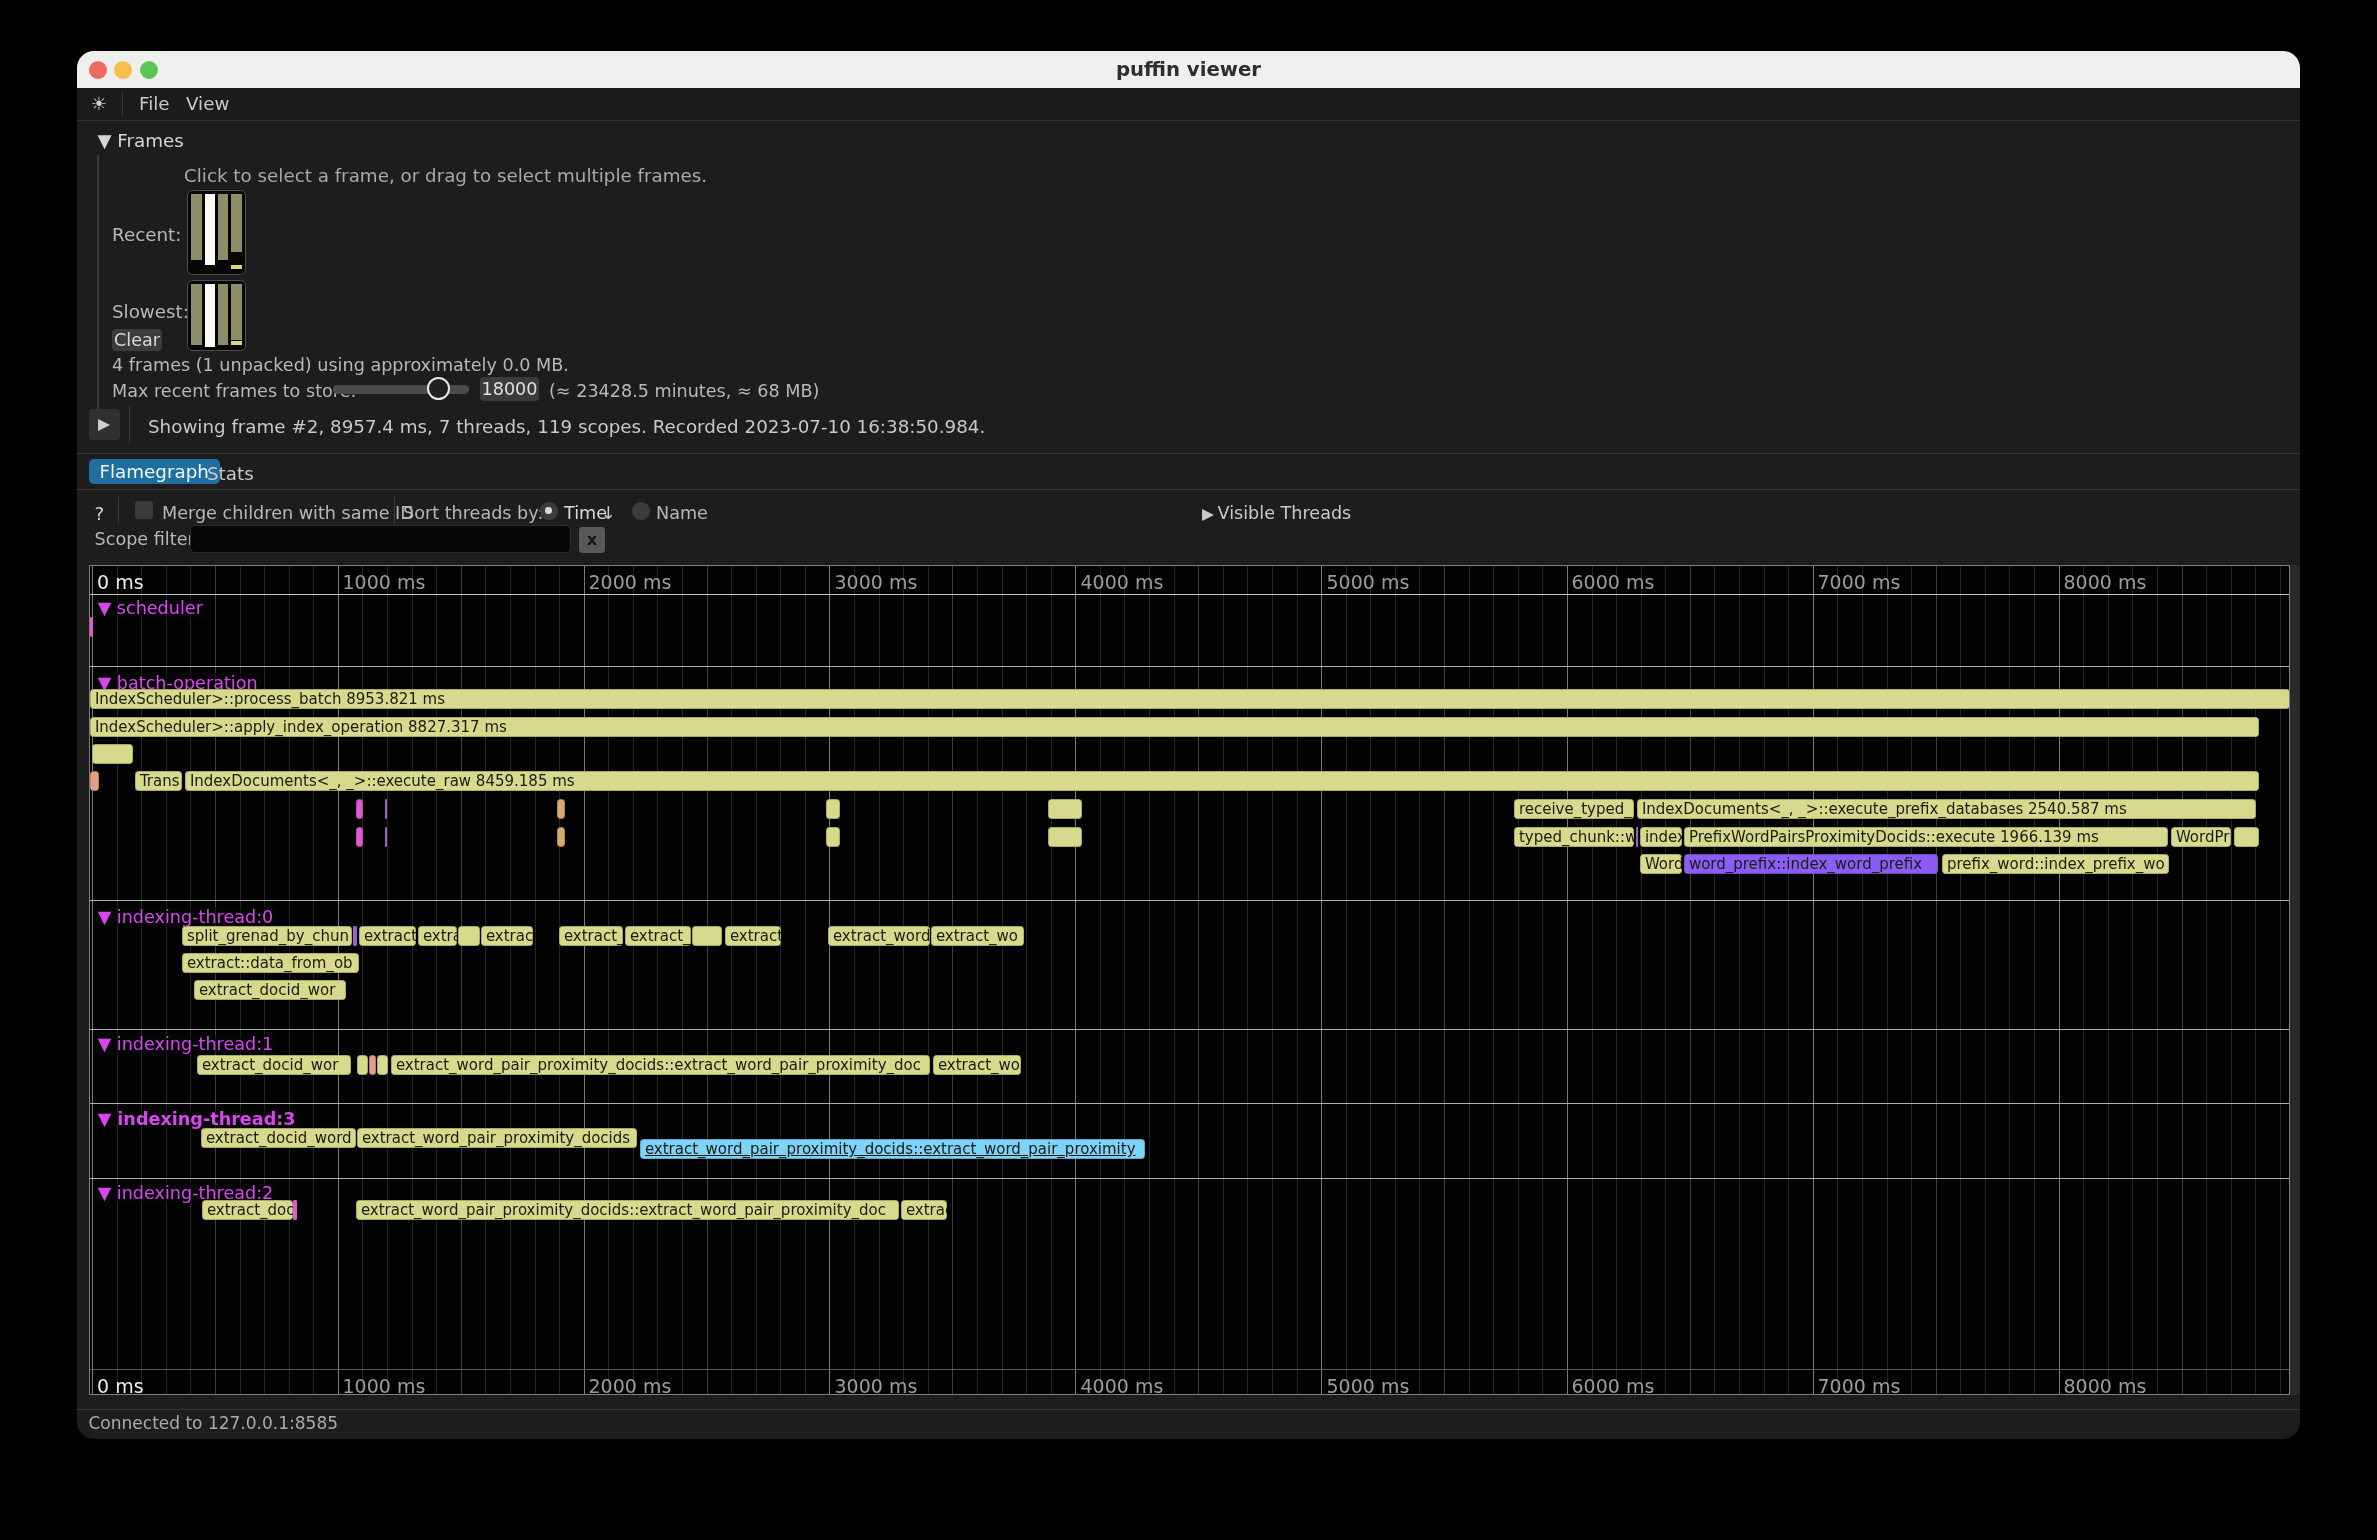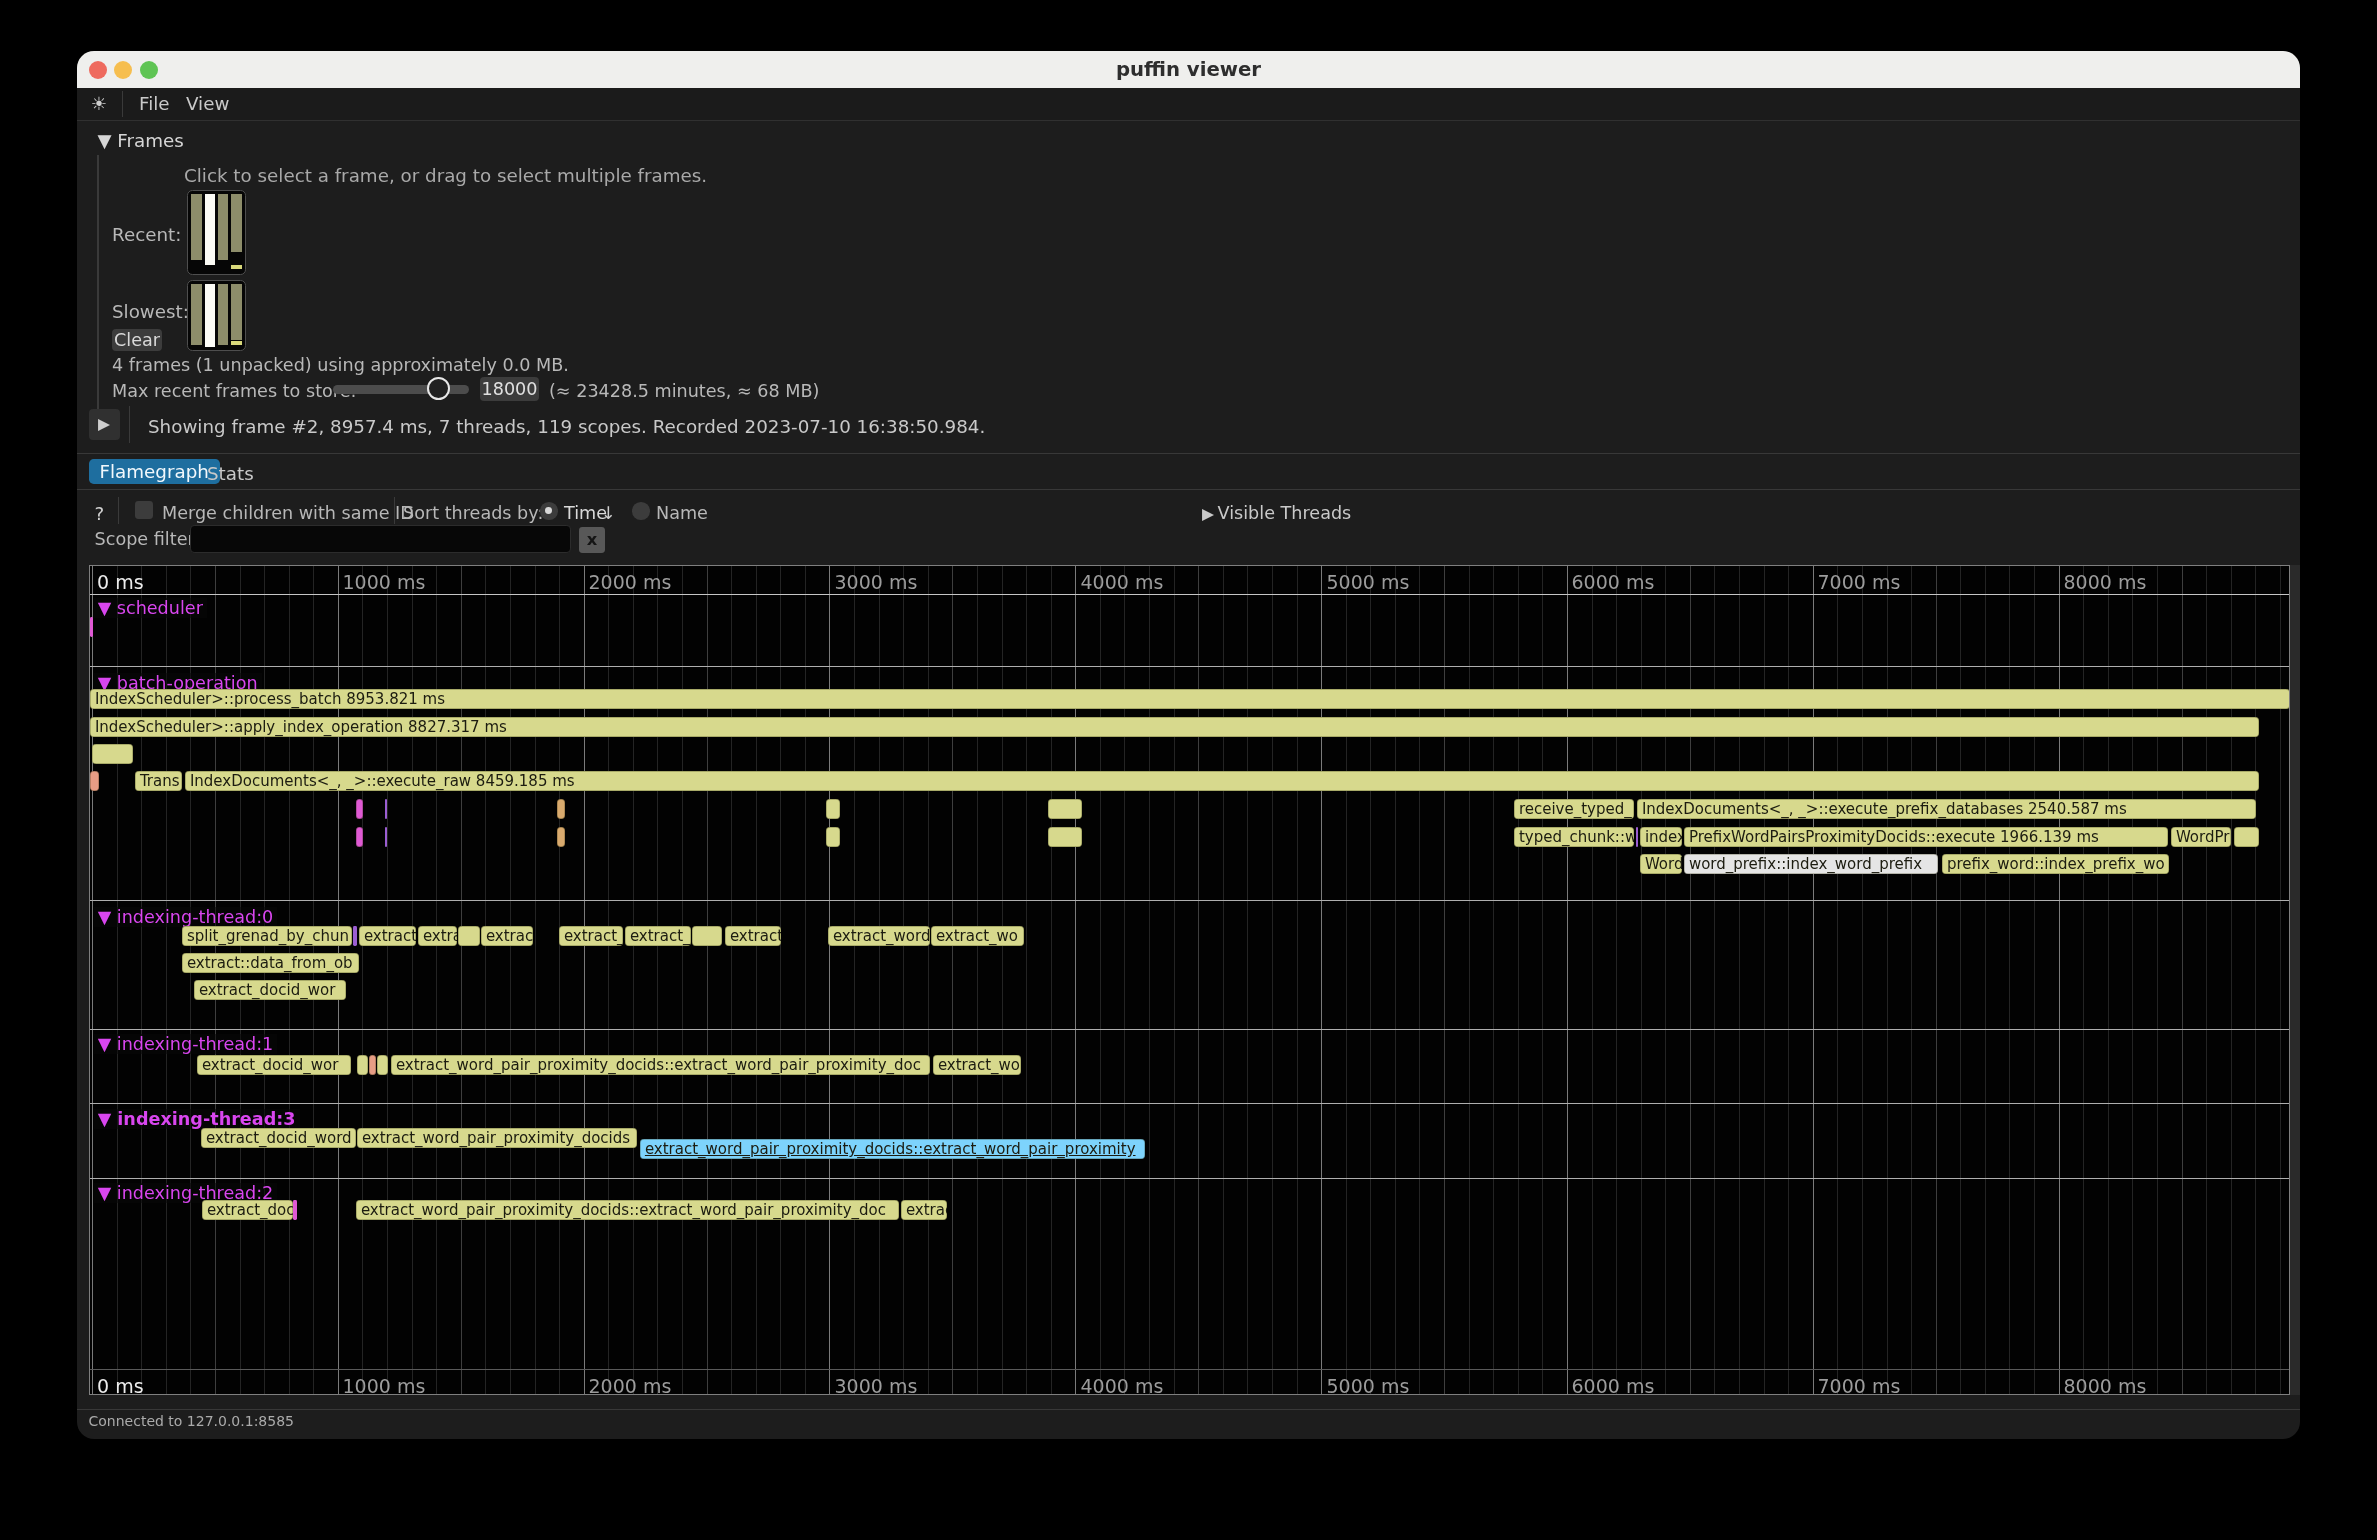--- a/index.html
+++ b/index.html
@@ -62,21 +62,21 @@
   .axis-label.zero{color:#ececec;}
   .rule{position:absolute;left:0;width:100%;height:1.4px;}
   .group-sep{background:#aeaeae;}
   .group-header{position:absolute;left:4.1px;font-size:17.6px;color:#d946ef;white-space:nowrap;
                 background:rgba(10,10,10,0.55);padding:0 4.1px;}
   .bar{position:absolute;height:20.4px;border-radius:4.1px;font-size:15px;line-height:20.4px;
        color:#1c1c10;overflow:hidden;white-space:nowrap;box-sizing:border-box;
        box-shadow:inset 0 0 0 0.7px rgba(40,40,0,0.35);}
   .bar.lab{padding:0 5.4px;}
   .bar.thin{border-radius:1.4px;box-shadow:none;}
-  .status-text{left:11.5px;top:1362px;font-size:14px;color:#ababab;}
+  .status-text{left:11.5px;top:1362px;font-size:17px;color:#ababab;}
 </style>
 </head>
 <body>
 
 <div id="stage">
   <div id="window">
 
     <div class="titlebar">
       <div class="light" style="left: 11.5px; background: rgb(238, 106, 94);"></div>
       <div class="light" style="left: 37px; background: rgb(246, 190, 79);"></div>
@@ -306,21 +306,21 @@
         <div class="bar" style="left: 467px; top: 261px; width: 8.8px; background: rgb(217, 170, 110);"></div>
         <div class="bar" style="left: 736px; top: 261px; width: 14.2px; background: rgb(215, 217, 141);"></div>
         <div class="bar" style="left: 958px; top: 261px; width: 34px; background: rgb(215, 217, 141);"></div>
         <div class="bar lab" style="left: 1424px; top: 261px; width: 120px; background: rgb(215, 217, 141);">typed_chunk::w</div>
         <div class="bar thin" style="left: 1546px; top: 261px; width: 2.7px; background: rgb(155, 94, 210);"></div>
         <div class="bar lab" style="left: 1550px; top: 261px; width: 42px; background: rgb(215, 217, 141);">index</div>
         <div class="bar lab" style="left: 1594px; top: 261px; width: 484px; background: rgb(215, 217, 141);">PrefixWordPairsProximityDocids::execute 1966.139 ms</div>
         <div class="bar lab" style="left: 2081px; top: 261px; width: 60px; background: rgb(215, 217, 141);">WordPr</div>
         <div class="bar" style="left: 2144px; top: 261px; width: 25px; background: rgb(215, 217, 141);"></div>
         <div class="bar lab" style="left: 1550px; top: 288px; width: 42px; background: rgb(215, 217, 141);">Word</div>
-        <div class="bar lab" style="left: 1594px; top: 288px; width: 254px; background: #e5e5e5;">word_prefix::index_word_prefix</div>
+        <div class="bar lab" style="left: 1594px; top: 288px; width: 254px; background: #8b5cf6;">word_prefix::index_word_prefix</div>
         <div class="bar lab" style="left: 1852px; top: 288px; width: 227px; background: rgb(215, 217, 141);">prefix_word::index_prefix_wo</div>
         <div class="rule group-sep" style="top: 334px;"></div>
         <div class="group-header" style="top: 341px;">▼ indexing-thread:0</div>
         <div class="bar lab" style="left: 92px; top: 360px; width: 170px; background: rgb(215, 217, 141);">split_grenad_by_chun</div>
         <div class="bar thin" style="left: 263px; top: 360px; width: 4.1px; background: rgb(155, 94, 210);"></div>
         <div class="bar lab" style="left: 269px; top: 360px; width: 57px; background: rgb(215, 217, 141);">extract</div>
         <div class="bar lab" style="left: 328px; top: 360px; width: 39px; background: rgb(215, 217, 141);">extra</div>
         <div class="bar" style="left: 368px; top: 360px; width: 22px; background: rgb(215, 217, 141);"></div>
         <div class="bar lab" style="left: 391px; top: 360px; width: 52px; background: rgb(215, 217, 141);">extrac</div>
         <div class="bar lab" style="left: 469px; top: 360px; width: 64px; background: rgb(215, 217, 141);">extract_</div>

